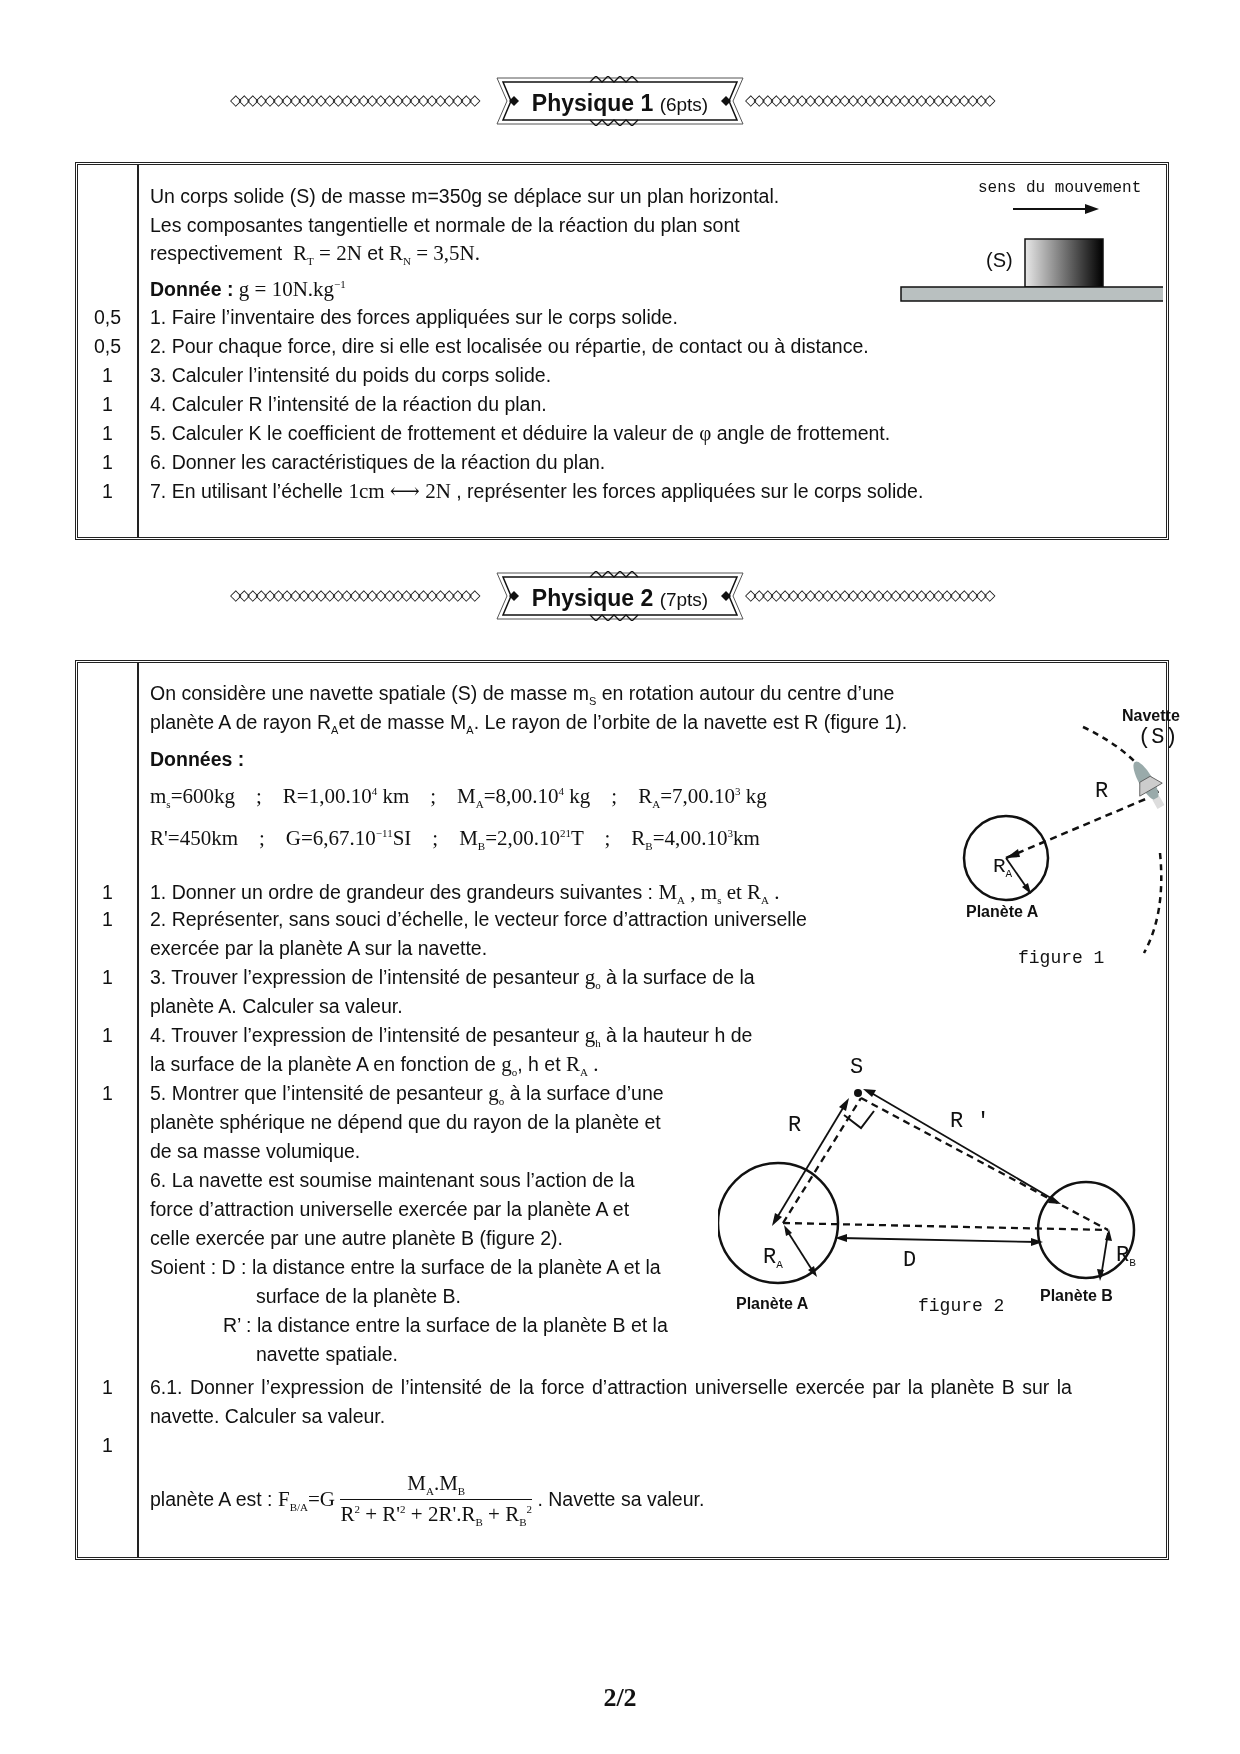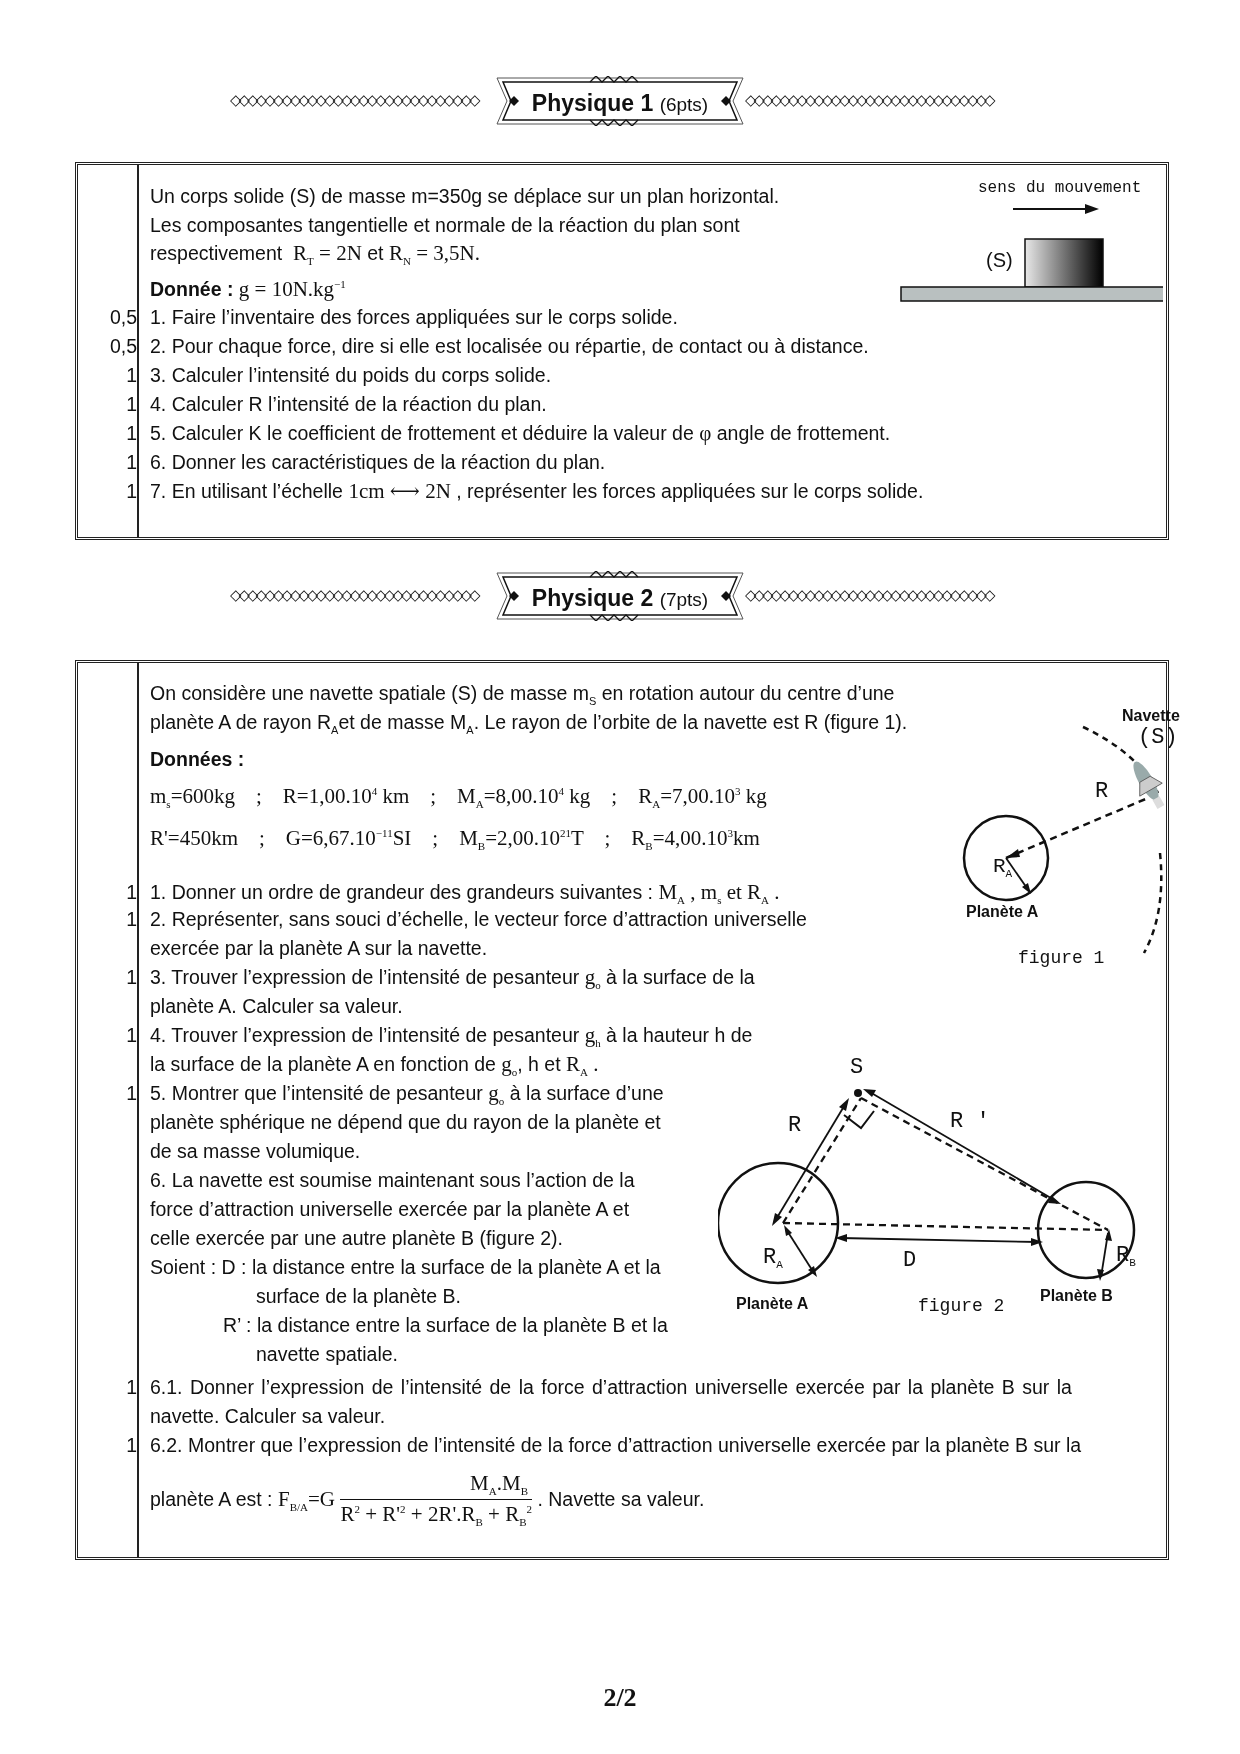--- a/index.html
+++ b/index.html
@@ -15,29 +15,29 @@
   .banner .chain.right { right: 0; }
   .banner .plate { position: absolute; left: 265px; width: 250px; top: 6px; height: 50px; }
   .banner .title { position: absolute; left: 0; right: 0; top: 14px; text-align: center; font-size: 23px; }
   .banner .title b { font-weight: bold; }
   .banner .title span.pts { font-size: 19px; font-weight: normal; }
 
   
   .box { position: absolute; left: 75px; width: 1094px; border: 3px double #222; box-sizing: border-box; }
   .box .divider { position: absolute; top: 0; bottom: 0; left: 59px; width: 2px; background: #222; }
   .line { position: absolute; font-size: 19.5px; line-height: 24px; white-space: nowrap; }
-  .pt { position: absolute; left: 0; width: 59px; text-align: right; font-size: 19.5px; line-height: 24px; }
+  .pt { position: absolute; left: 0; width: 59px; text-align: center; font-size: 19.5px; line-height: 24px; }
   .math { font-family: "Liberation Serif", "DejaVu Serif", serif; font-size: 21px; }
   sub, sup { font-size: 11px; }
   .bold { font-weight: bold; }
 
   .fig-text { position: absolute; white-space: nowrap; }
   .pagenum { position: absolute; top: 1683px; left: 0; width: 1240px; text-align: center;
              font-family: "Liberation Serif", serif; font-weight: bold; font-size: 26px; }
-  .frac { display: inline-block; vertical-align: middle; text-align: right; }
+  .frac { display: inline-block; vertical-align: middle; text-align: center; }
   .frac .num { display: block; border-bottom: 1.5px solid #111; padding: 0 4px 2px; }
   .frac .den { display: block; padding-top: 2px; }
 </style>
 </head>
 <body>
 
 <div class="banner" style="top:70px;">
   <div class="chain left">◇◇◇◇◇◇◇◇◇◇◇◇◇◇◇◇◇◇◇◇◇◇◇◇◇◇◇◇◇</div>
   <svg class="plate" viewBox="0 0 250 50">
     <polygon points="8,6 242,6 234,25 242,44 8,44 16,25" fill="#fff" stroke="#111" stroke-width="1.5"></polygon>
@@ -274,21 +274,20 @@
     <div class="fig-text serif" style="left:398px; top:190px; font-size:22px;"><span>R</span><sub>B</sub></div>
     <div class="fig-text bold" style="left:18px; top:242px; font-size:16px;">Planète A</div>
     <div class="fig-text serif" style="left:200px; top:243px; font-size:18px;">figure 2</div>
     <div class="fig-text bold" style="left:322px; top:234px; font-size:16px;">Planète B</div>
   </div>
 
   <div class="pt" style="top:712px;">1</div>
   <div class="line" style="left:72px; top:712px; word-spacing:2px;">6.1. Donner l’expression de l’intensité de la force d’attraction universelle exercée par la planète B sur la</div>
   <div class="line" style="left:72px; top:741px;">navette.  Calculer  sa  valeur.</div>
   <div class="pt" style="top:770px;">1</div>
-  <div class="line" style="left:72px; top:770px;">6.2. Montrer que l’expression de l’intensité de la force d’attraction universelle exercée par la planète B sur la</div>
   <div class="line" style="left:72px; top:808px; line-height:normal;">
     <span style="vertical-align:middle;">planète A est :</span>
     <span class="math" style="vertical-align:middle;"><span>F</span><sub>B/A</sub><span>=G</span></span>
     <span class="frac math">
       <span class="num">M<sub>A</sub>.M<sub>B</sub></span>
       <span class="den">R<sup>2</sup> + R'<sup>2</sup> + 2R'.R<sub>B</sub> + R<sub>B</sub><sup>2</sup></span>
     </span>
     <span style="vertical-align:middle;">. Navette sa valeur.</span>
   </div>
 </div>

